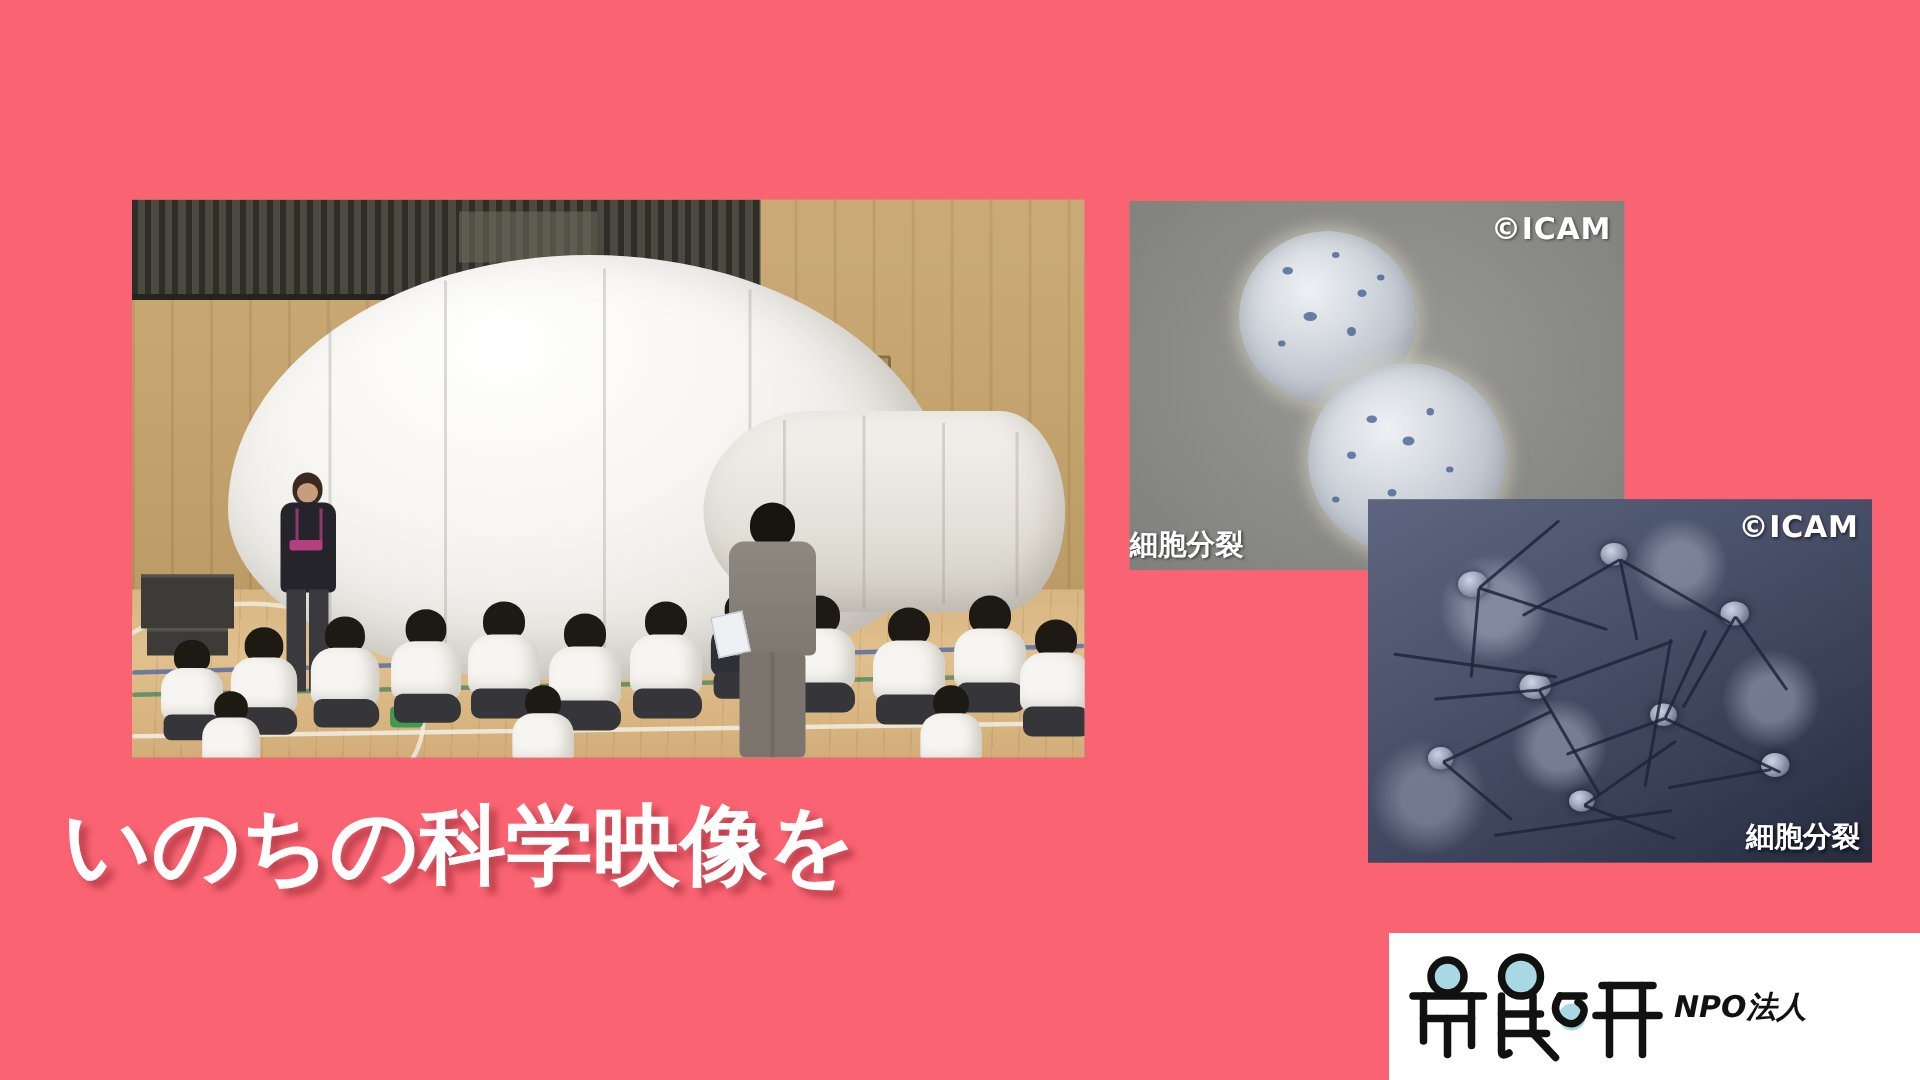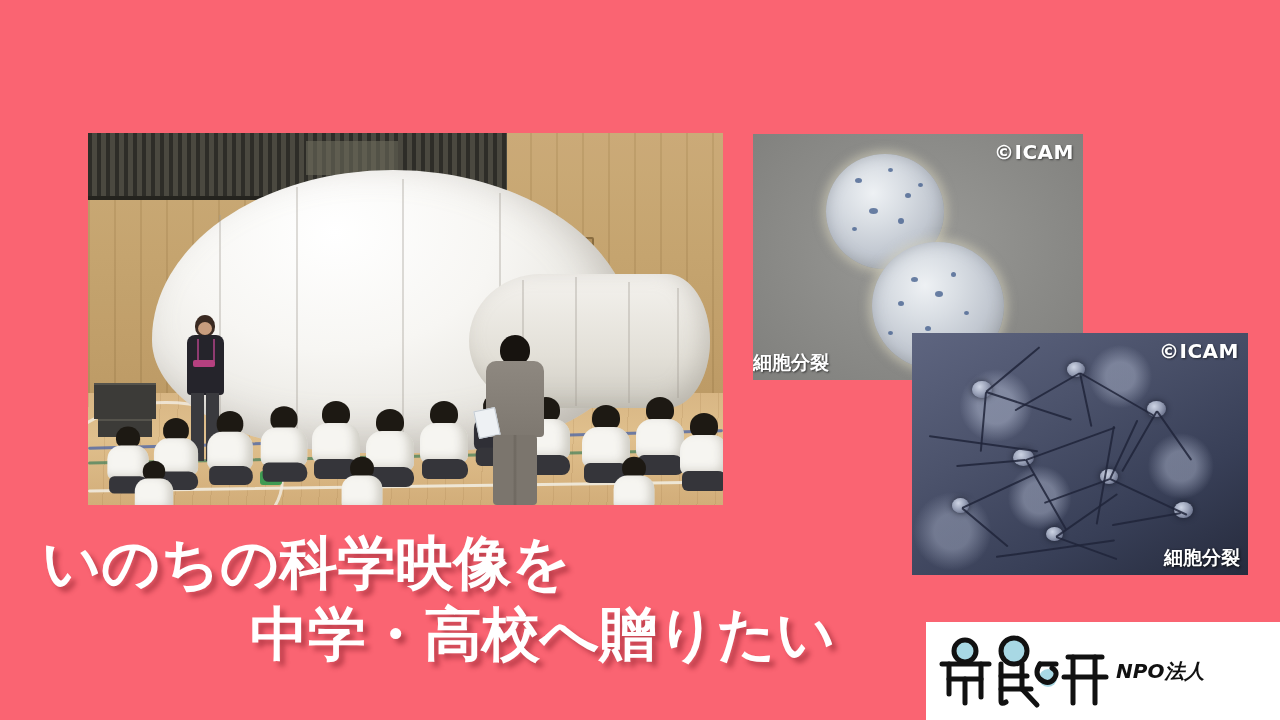--- a/index.html
+++ b/index.html
@@ -569,21 +569,20 @@
     <div class="neurite" style="left:5%;  top:42%; width:110px; transform:rotate(8deg);"></div>
     <div class="neurite" style="left:60%; top:38%; width:100px; transform:rotate(100deg);"></div>
     <div class="neurite" style="left:25%; top:92%; width:120px; transform:rotate(-8deg);"></div>
 
     <span class="icam-mark">©ICAM</span>
     <span id="neuron-caption">細胞分裂</span>
   </div>
 
   <div id="subhead">
     <div class="line1">いのちの科学映像を</div>
-    <div class="line2">中学・高校へ贈りたい</div>
   </div>
 
   <div id="logo-panel">
     <svg id="logo-mark" width="176" height="80" viewBox="0 0 176 80">
 
       <circle cx="29" cy="20" r="11" fill="#a8d8e4"></circle>
       <circle cx="78" cy="20" r="13" fill="#a8d8e4"></circle>
       <circle cx="112" cy="47" r="9" fill="#a8d8e4"></circle>
       <g fill="none" stroke="#111111" stroke-width="5" stroke-linecap="round" stroke-linejoin="round">
 

